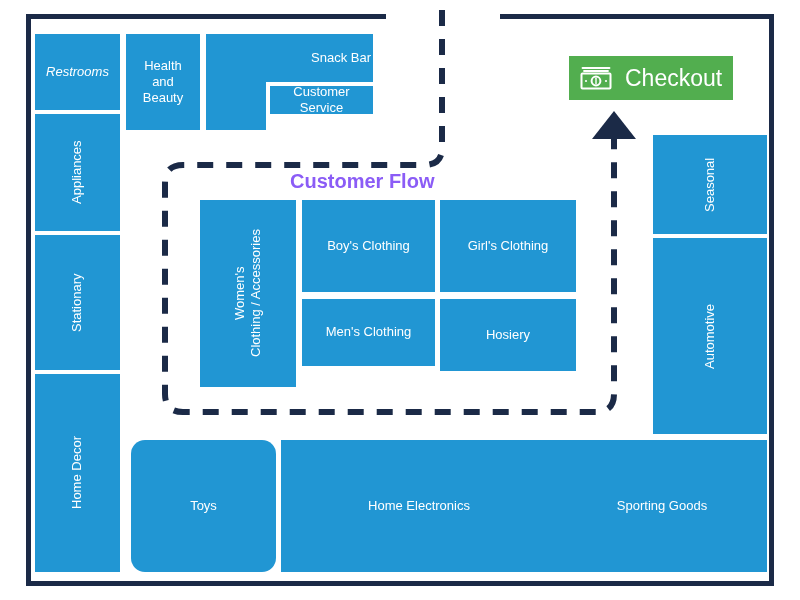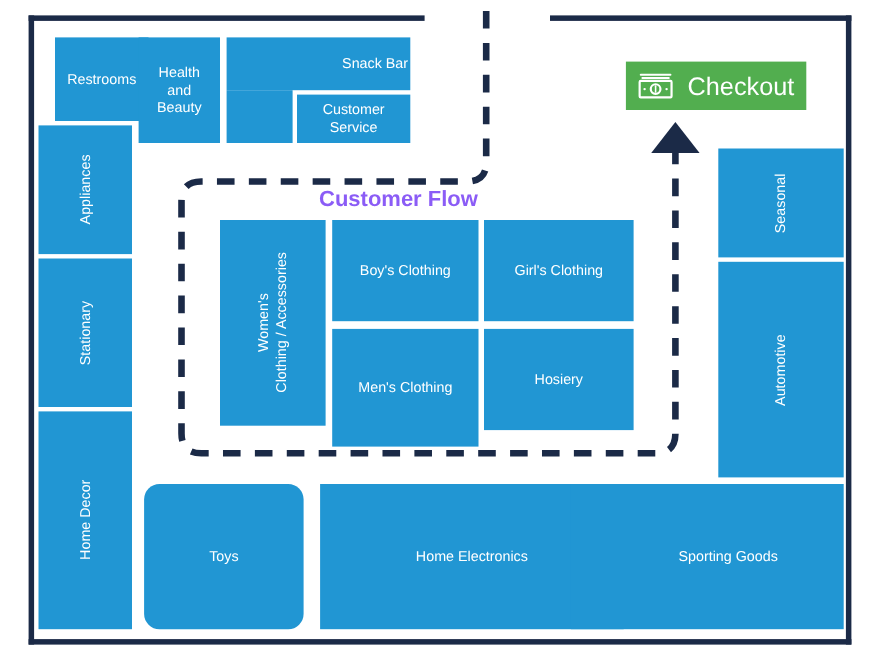--- a/index.html
+++ b/index.html
@@ -101,21 +101,21 @@
   <div class="wall" style="left:26px; top:14px; width:360px; height:5px;"></div>
 
   <div class="wall" style="left:500px; top:14px; width:274px; height:5px;"></div>
 
   <div class="wall" style="left:26px; top:14px; width:5px; height:572px;"></div>
 
   <div class="wall" style="left:769px; top:14px; width:5px; height:572px;"></div>
 
   <div class="wall" style="left:26px; top:581px; width:748px; height:5px;"></div>
 
-  <div class="dept" style="left:50px; top:34px; width:85px; height:76px;">
+  <div class="dept" style="left:35px; top:34px; width:85px; height:76px;font-style:italic;">
     <span class="lbl">Restrooms</span>
   </div>
 
   <div class="dept vert" style="left:35px; top:114px; width:85px; height:117px;">
     <span class="lbl">Appliances</span>
   </div>
 
   <div class="dept vert" style="left:35px; top:235px; width:85px; height:135px;">
     <span class="lbl">Stationary</span>
   </div>
@@ -129,51 +129,51 @@
 and
 Beauty</span>
   </div>
 
   <div class="lshape-a" style="left:206px; top:34px; width:167px; height:48px;"></div>
   <div class="lshape-b" style="left:206px; top:82px; width:60px; height:48px;"></div>
   <div class="dept" style="left:206px; top:34px; width:167px; height:48px; background:transparent; justify-content:flex-end; padding-left:16px;">
     <span class="lbl">Snack Bar</span>
   </div>
 
-  <div class="dept" style="left:270px; top:86px; width:103px; height:44px;">
+  <div class="dept" style="left:270px; top:86px; width:103px; height:28px;">
     <span class="lbl">Customer
 Service</span>
   </div>
 
   <div class="dept vert" style="left:200px; top:200px; width:96px; height:187px;">
     <span class="lbl">Women's
 Clothing / Accessories</span>
   </div>
 
   <div class="dept" style="left:302px; top:200px; width:133px; height:92px;">
     <span class="lbl">Boy's Clothing</span>
   </div>
 
   <div class="dept" style="left:440px; top:200px; width:136px; height:92px;align-items:center;">
     <span class="lbl">Girl's Clothing</span>
   </div>
 
-  <div class="dept" style="left:302px; top:299px; width:133px; height:107px;">
+  <div class="dept" style="left:302px; top:299px; width:133px; height:67px;">
     <span class="lbl">Men's Clothing</span>
   </div>
 
-  <div class="dept" style="left:440px; top:299px; width:136px; height:92px;">
+  <div class="dept" style="left:440px; top:299px; width:136px; height:72px;">
     <span class="lbl">Hosiery</span>
   </div>
 
   <div class="dept" style="left:131px; top:440px; width:145px; height:132px;border-radius:14px;">
     <span class="lbl">Toys</span>
   </div>
 
-  <div class="dept" style="left:291px; top:440px; width:276px; height:132px;">
+  <div class="dept" style="left:281px; top:440px; width:276px; height:132px;">
     <span class="lbl">Home Electronics</span>
   </div>
 
   <div class="dept" style="left:519px; top:440px; width:248px; height:132px;padding-left:40px;">
     <span class="lbl">Sporting Goods</span>
   </div>
 
   <div class="dept vert" style="left:653px; top:135px; width:114px; height:99px;">
     <span class="lbl">Seasonal</span>
   </div>

